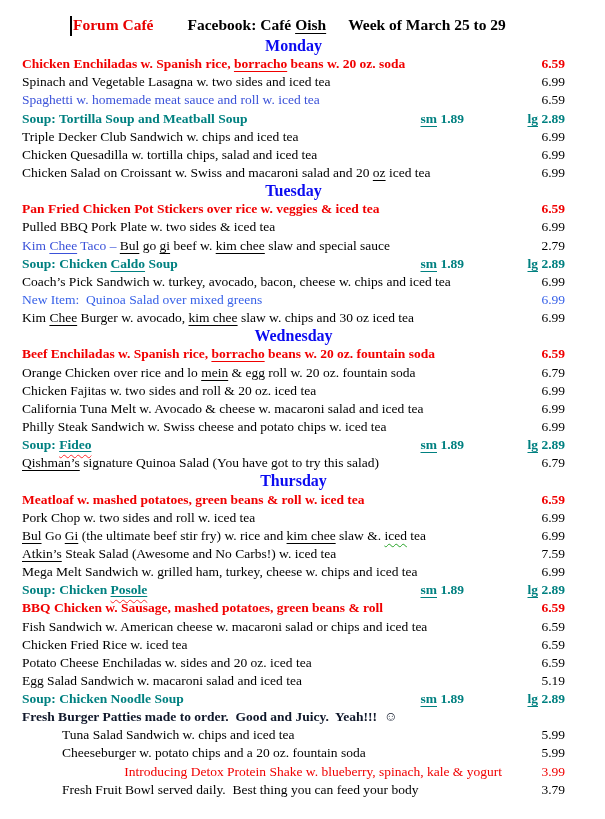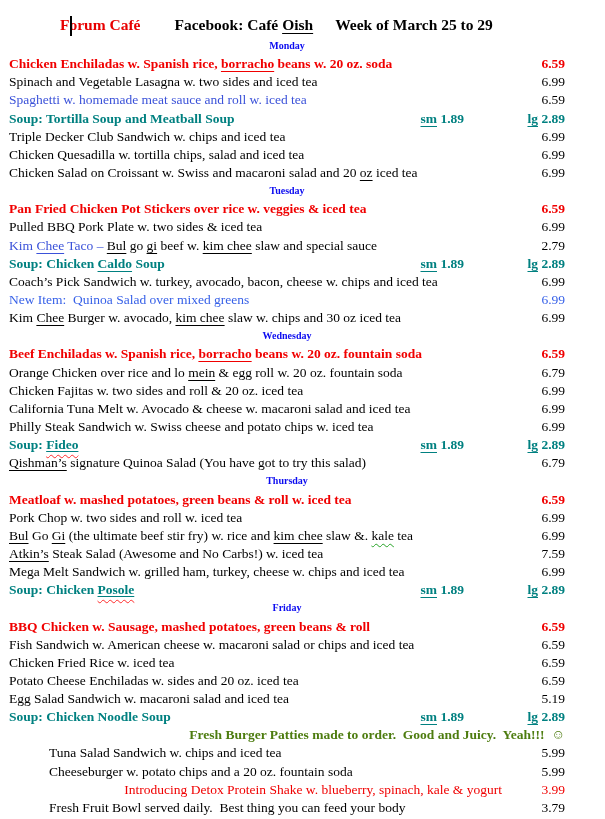--- a/index.html
+++ b/index.html
@@ -2,31 +2,31 @@
 <html><head>
 <meta charset="utf-8">
 <style>
   * { margin:0; padding:0; box-sizing:border-box; }
   html,body { background:#ffffff; }
   body {
     width:605px; height:819px; overflow:hidden;
     font-family:"Liberation Serif","DejaVu Serif","DejaVu Sans",serif;
     font-size:13.5px; color:#000;
   }
-  .page { position:relative; width:605px; height:819px; padding:13px 40px 0 9px;border-radius:30px; }
+  .page { position:relative; width:605px; height:819px; padding:13px 40px 0 22px;border-radius:30px; }
 
   .caret { position:absolute; left:70px; top:16px; width:1.5px; height:20px; background:#000; }
 
   .header { display:flex; align-items:baseline; padding-left:51px; font-weight:bold; font-size:15.5px; height:24px; line-height:24px; white-space:pre; }
   .h-title { color:#e80000; margin-right:34px; }
   .h-fb { color:#000; margin-right:22px; }
   .h-week { color:#000; }
 
-  .day { text-align:center; color:#0b0bf0; font-weight:bold; font-size:10px; height:18.15px; line-height:18.15px; white-space:pre; }
-  .center-line { text-align:right; color:#4d7c0f; font-weight:bold; height:18.15px; line-height:18.15px; white-space:pre; }
+  .day { text-align:center; color:#0b0bf0; font-weight:bold; font-size:16px; height:18.15px; line-height:18.15px; white-space:pre; }
+  .center-line { text-align:left; color:#0f172a; font-weight:bold; height:18.15px; line-height:18.15px; white-space:pre; }
 
   .row { display:flex; align-items:baseline; height:18.15px; line-height:18.15px;gap:21px; }
   .row .txt { flex:1; white-space:pre; overflow:visible; min-width:0; }
   .row.indent .txt { padding-left:40px; }
   .price { text-align:right; min-width:42px; white-space:pre; }
   .lg-price { width:80px; text-align:right; white-space:pre; font-weight:bold; color:#008080; }
   .sm-price { white-space:pre; font-weight:bold; color:#008080; }
 
   .st-special { color:#f00000; font-weight:bold; }
   .st-plain   { color:#000000; }
@@ -147,37 +147,36 @@
       <div class="day">Thursday</div>
       <div class="row">
         <span class="txt st-special"><span>Meatloaf w. mashed potatoes, green beans &amp; roll w. iced tea</span></span>
         <span class="price st-special">6.59</span>
       </div>
       <div class="row">
         <span class="txt st-plain"><span>Pork Chop w. two sides and roll w. iced tea</span></span>
         <span class="price ">6.99</span>
       </div>
       <div class="row">
-        <span class="txt st-plain"><span class="sq-red">Bul</span><span> Go </span><span class="sq-red">Gi</span><span> (the ultimate beef stir fry) w. rice and </span><span class="sq-red">kim chee</span><span> slaw &amp;. </span><span class="sq-green">kale</span><span> tea</span></span>
+        <span class="txt st-plain"><span class="sq-red">Bul</span><span> Go </span><span class="sq-red">Gi</span><span> (the ultimate beef stir fry) w. rice and </span><span class="sq-red">kim chee</span><span> slaw &amp;. </span><span class="sq-green">iced</span><span> tea</span></span>
         <span class="price ">6.99</span>
       </div>
       <div class="row">
         <span class="txt st-plain"><span class="sq-red">Atkin’s</span><span> Steak Salad (Awesome and No Carbs!) w. iced tea</span></span>
         <span class="price ">7.59</span>
       </div>
       <div class="row">
         <span class="txt st-plain"><span>Mega Melt Sandwich w. grilled ham, turkey, cheese w. chips and iced tea</span></span>
         <span class="price ">6.99</span>
       </div>
       <div class="row">
         <span class="txt st-soup"><span>Soup: Chicken </span><span class="u-wrap"><span class="u-solid">Posole</span></span></span>
         <span class="sm-price"><span class="sq-red">sm</span> 1.89</span>
         <span class="lg-price"><span class="sq-red">lg</span> 2.89</span>
       </div>
-      <div class="day">Friday</div>
       <div class="row">
         <span class="txt st-special"><span>BBQ Chicken w. Sausage, mashed potatoes, green beans &amp; roll</span></span>
         <span class="price st-special">6.59</span>
       </div>
       <div class="row">
         <span class="txt st-plain"><span>Fish Sandwich w. American cheese w. macaroni salad or chips and iced tea</span></span>
         <span class="price ">6.59</span>
       </div>
       <div class="row">
         <span class="txt st-plain"><span>Chicken Fried Rice w. iced tea</span></span>

